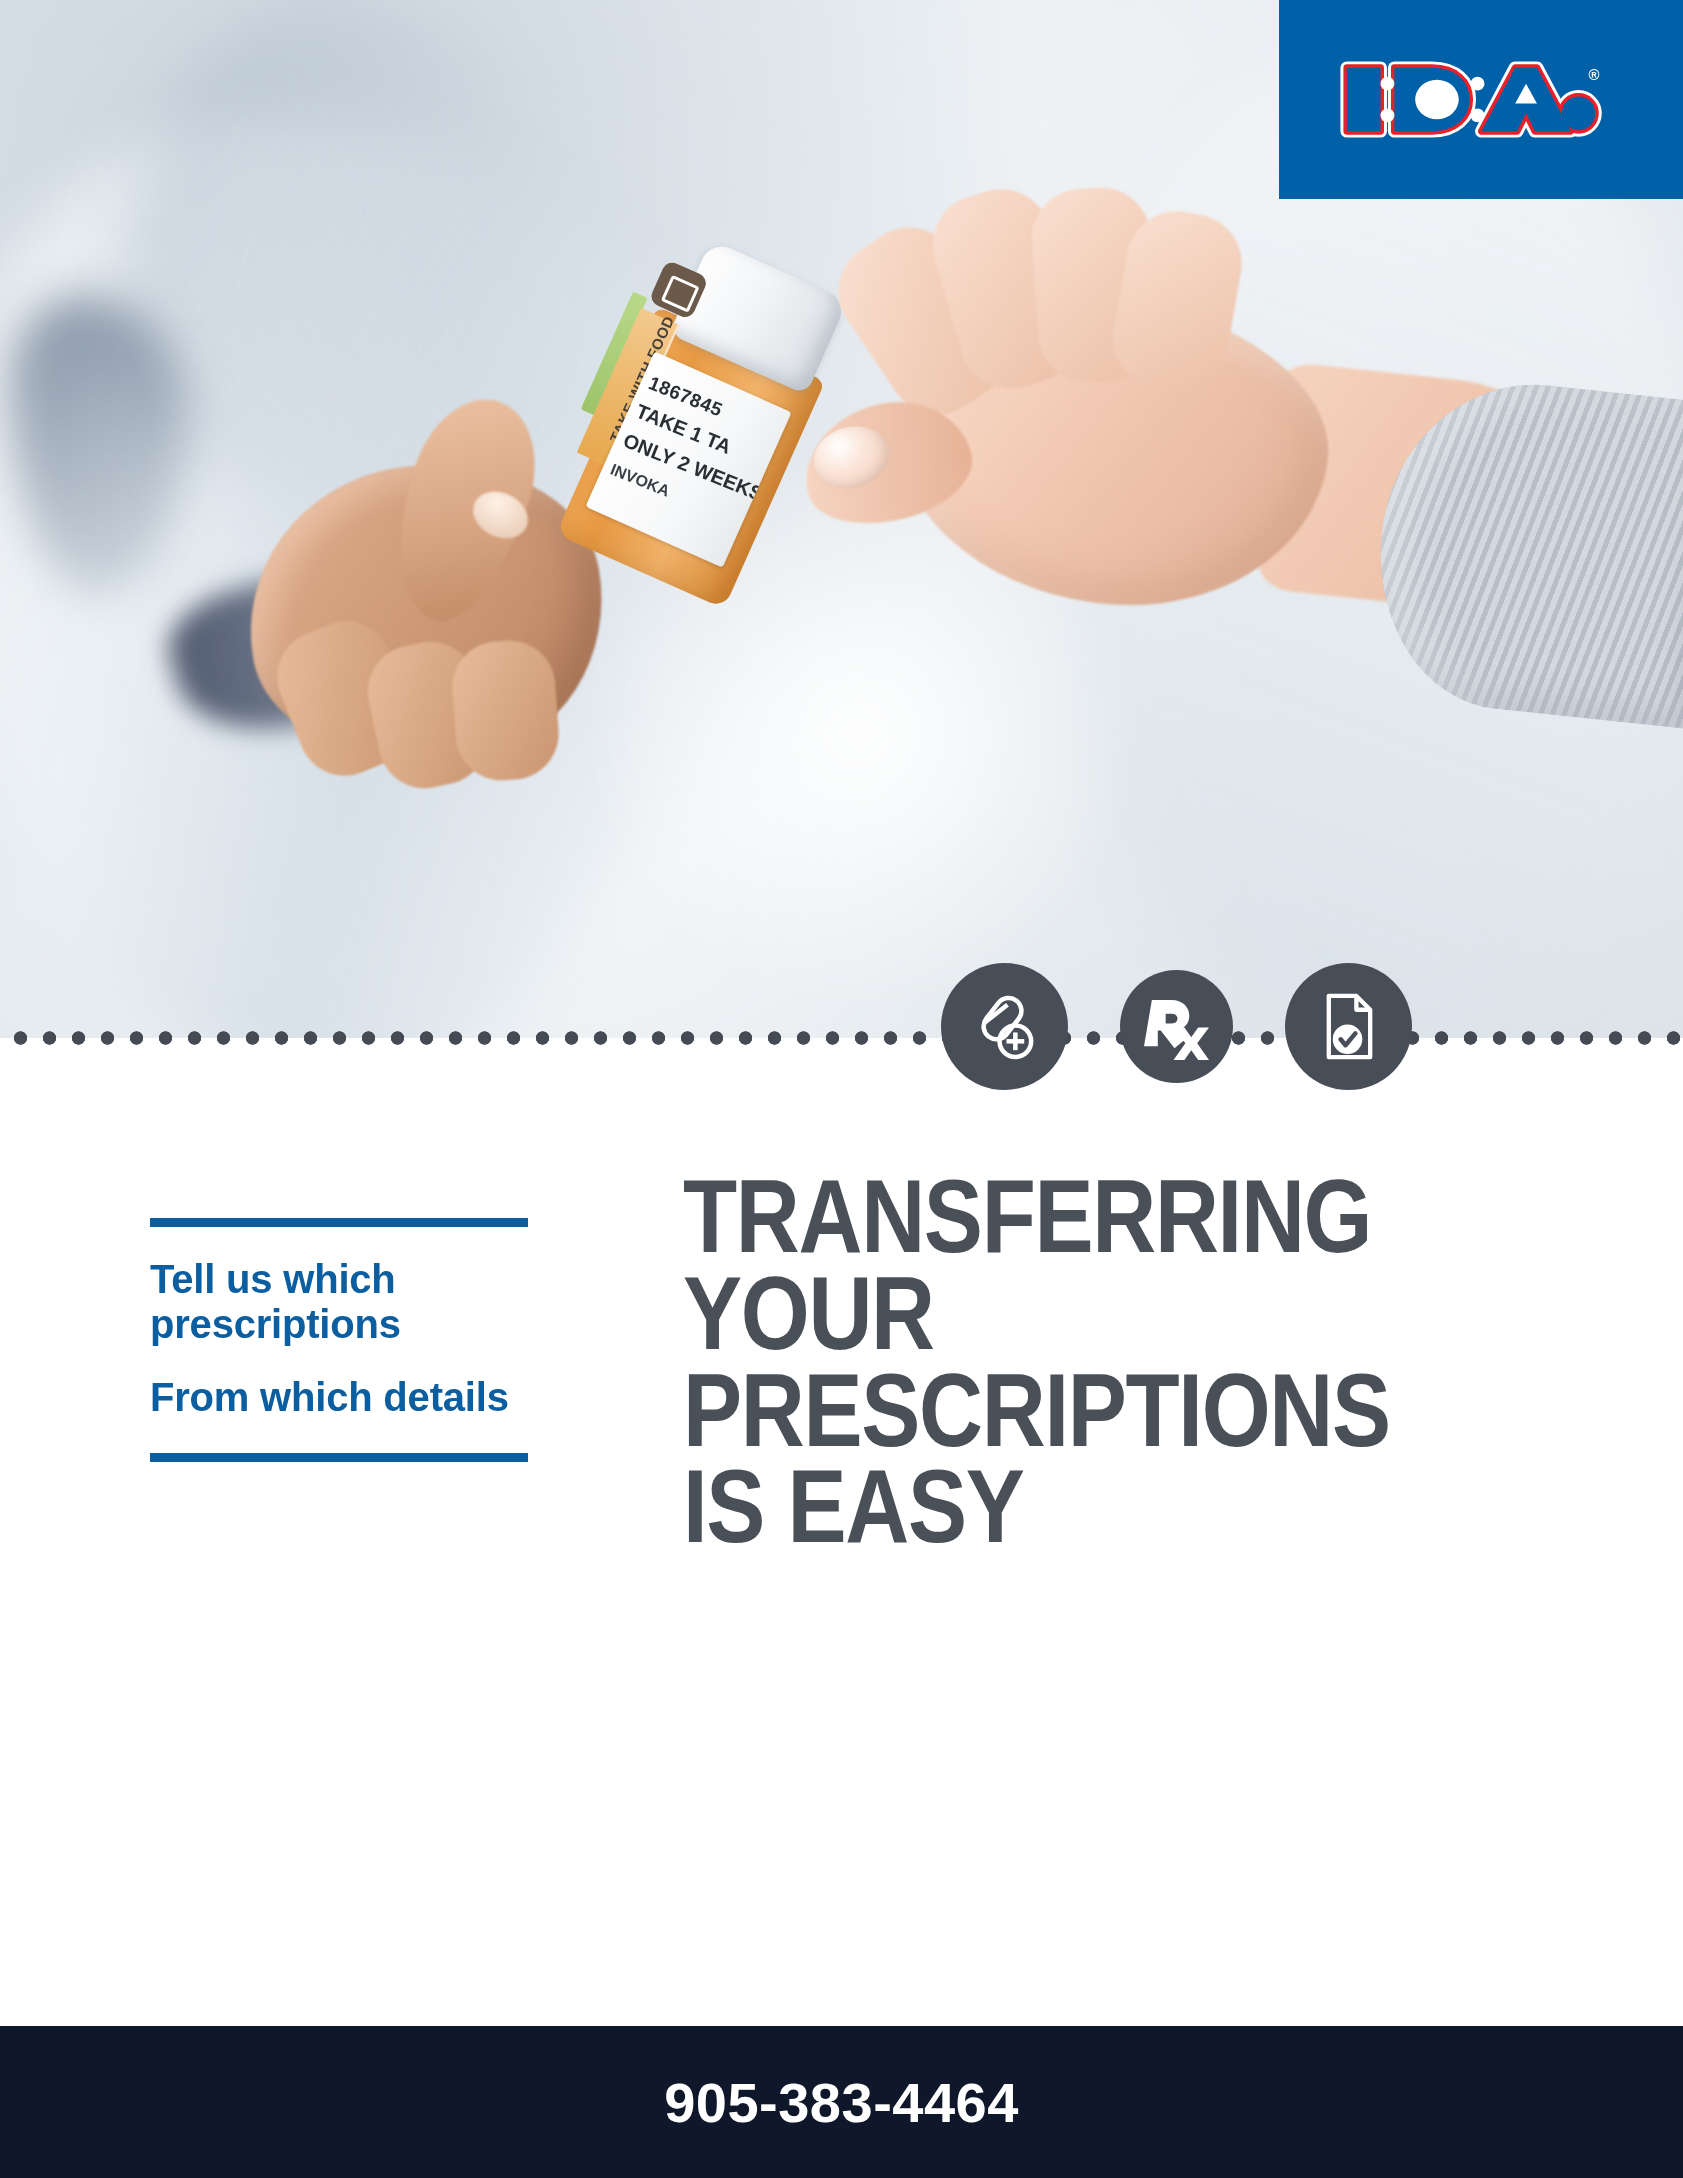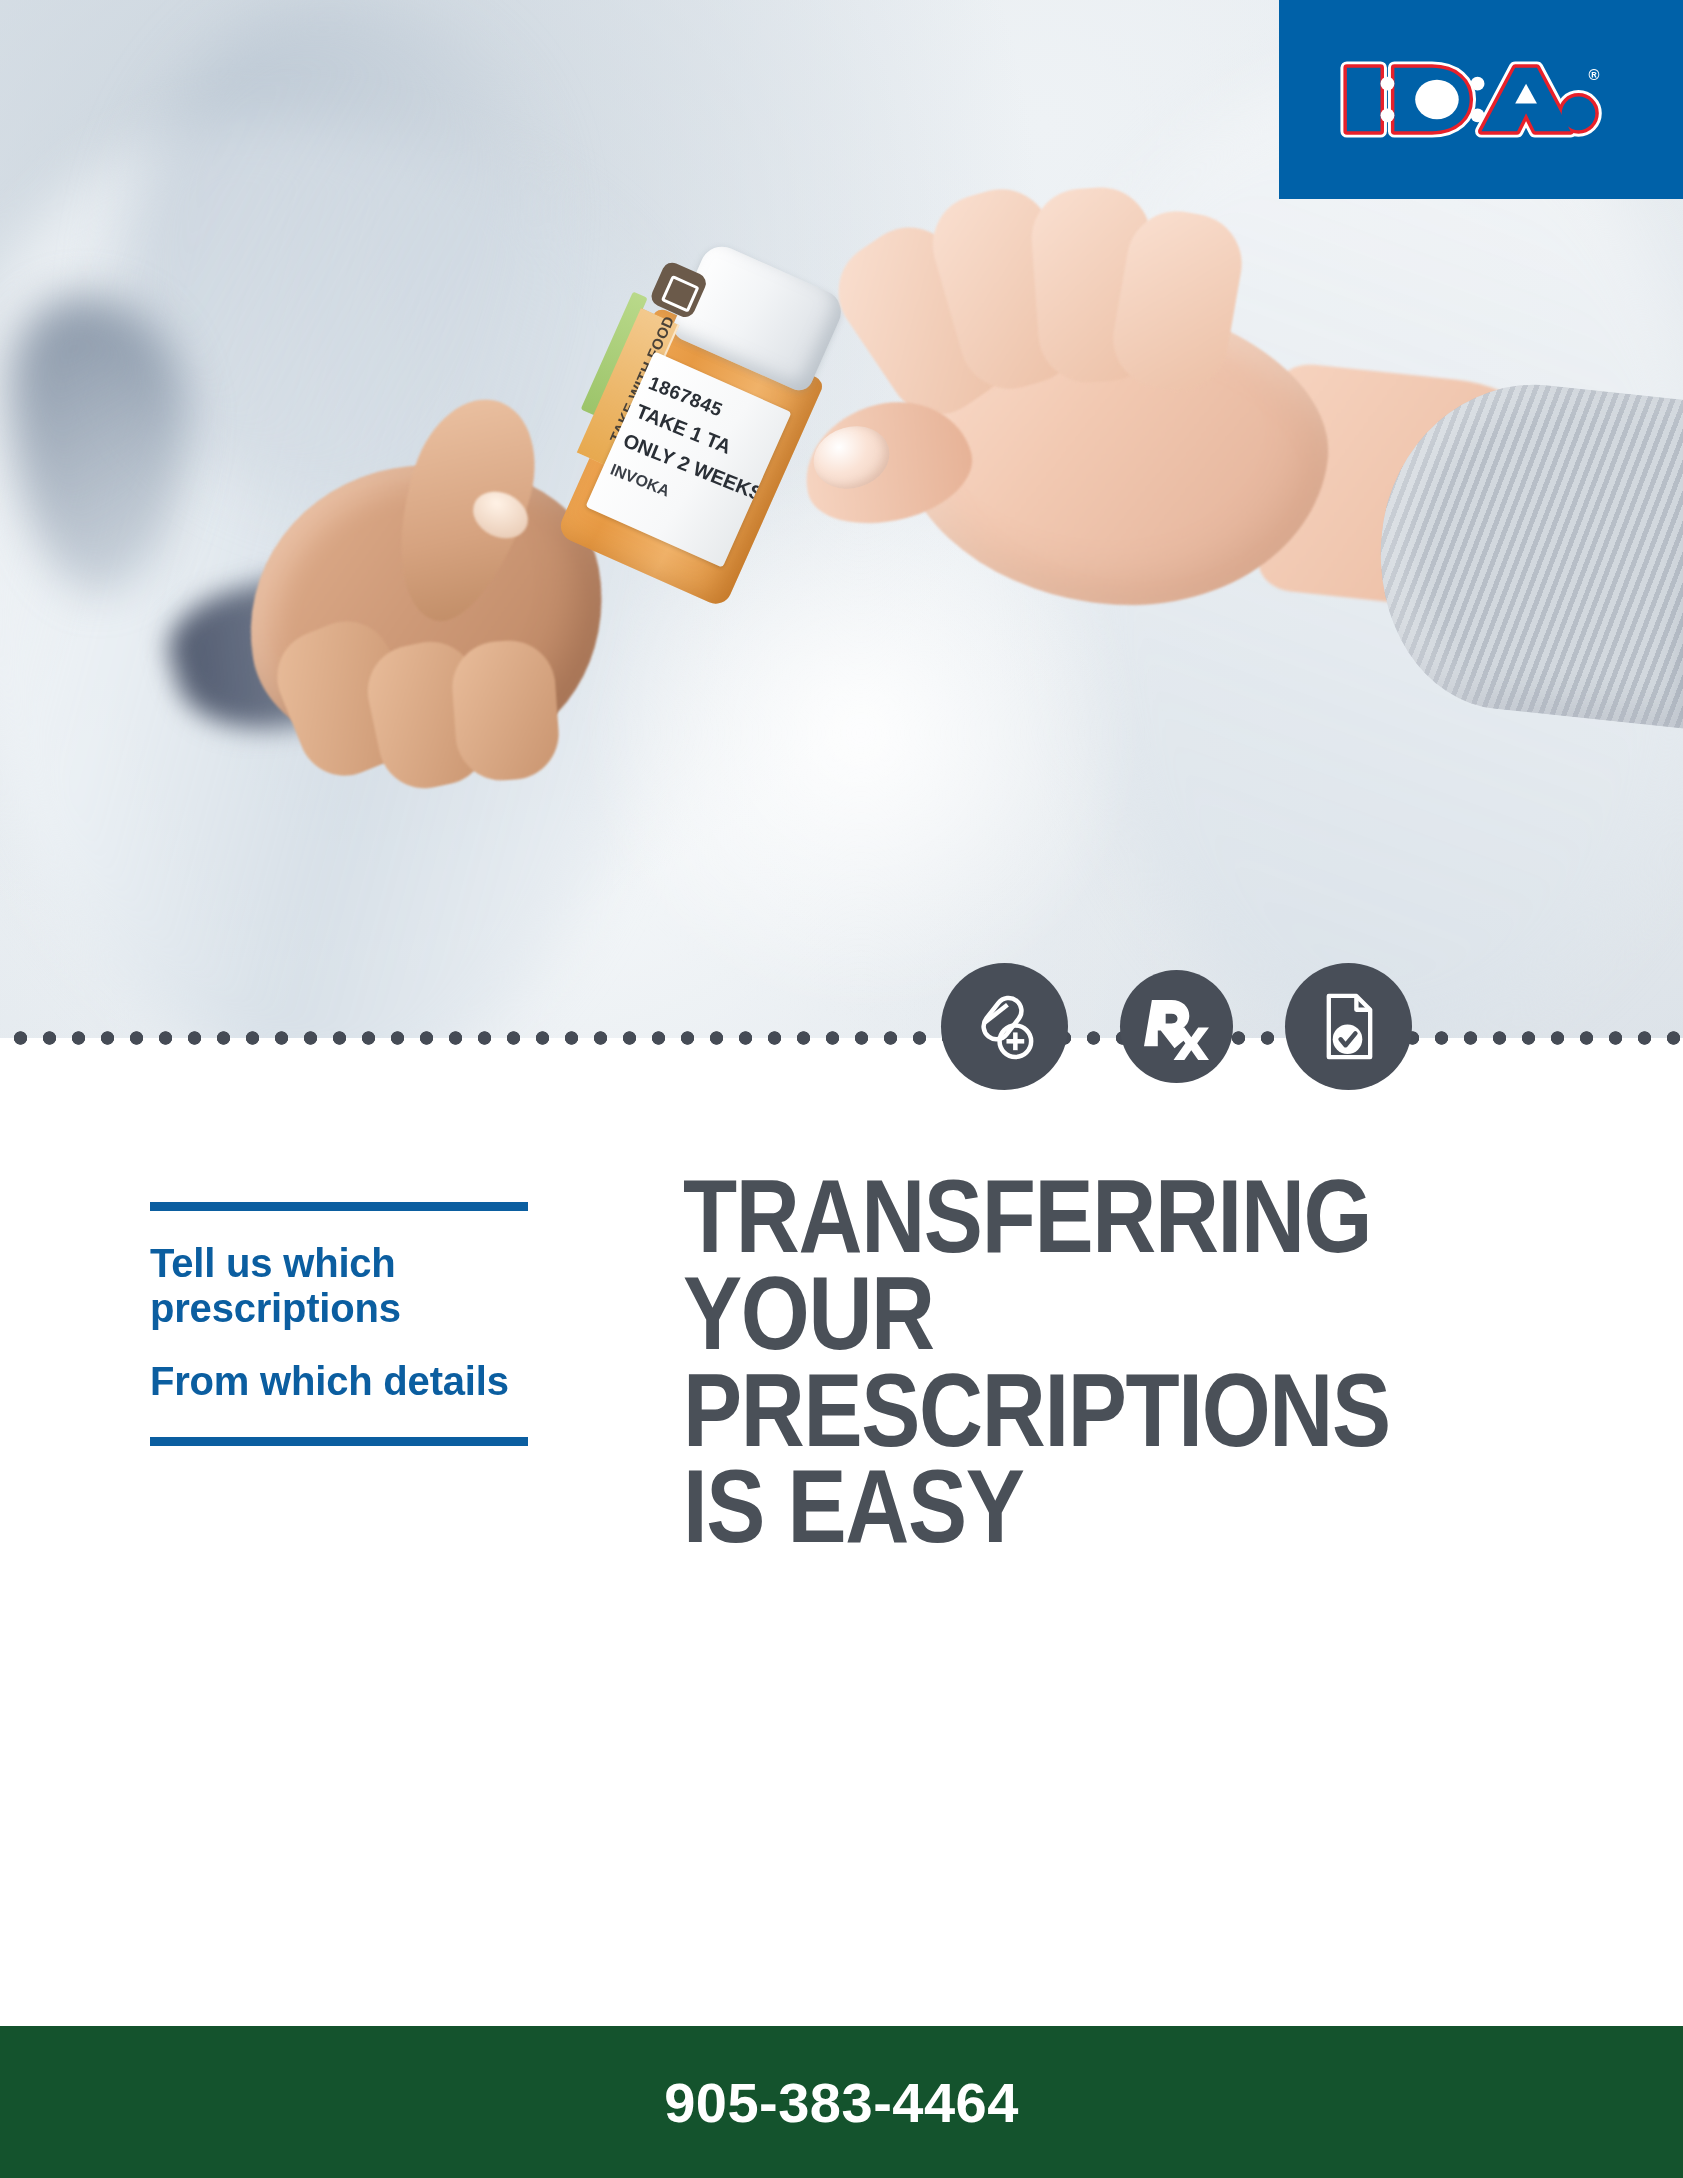--- a/index.html
+++ b/index.html
@@ -351,21 +351,21 @@
   .content {
     position: absolute;
     left: 0; top: 1038px;
     width: 1683px;
     height: 1141px;
     background: #ffffff;
   }
 
   .left-col {
     position: absolute;
-    left: 150px; top: 164px;
+    left: 150px; top: 180px;
     width: 378px;
   }
   .rule {
     width: 378px;
     height: 9px;
     background: #0b5ea0;
   }
   .rule.bottom { margin-top: 34px; }
   .bullets {
     margin-top: 30px;
@@ -413,21 +413,21 @@
     font-size: 15px;
     font-weight: 400;
     letter-spacing: -0.1px;
   }
 
   .footer {
     position: absolute;
     left: 0; bottom: 0;
     width: 1683px;
     height: 153px;
-    background: #14532d;
+    background: #0f172a;
     display: flex;
     align-items: center;
     justify-content: center;
   }
   .phone {
     color: #ffffff;
     font-size: 56px;
     font-weight: 700;
     letter-spacing: 0.5px;
   }

